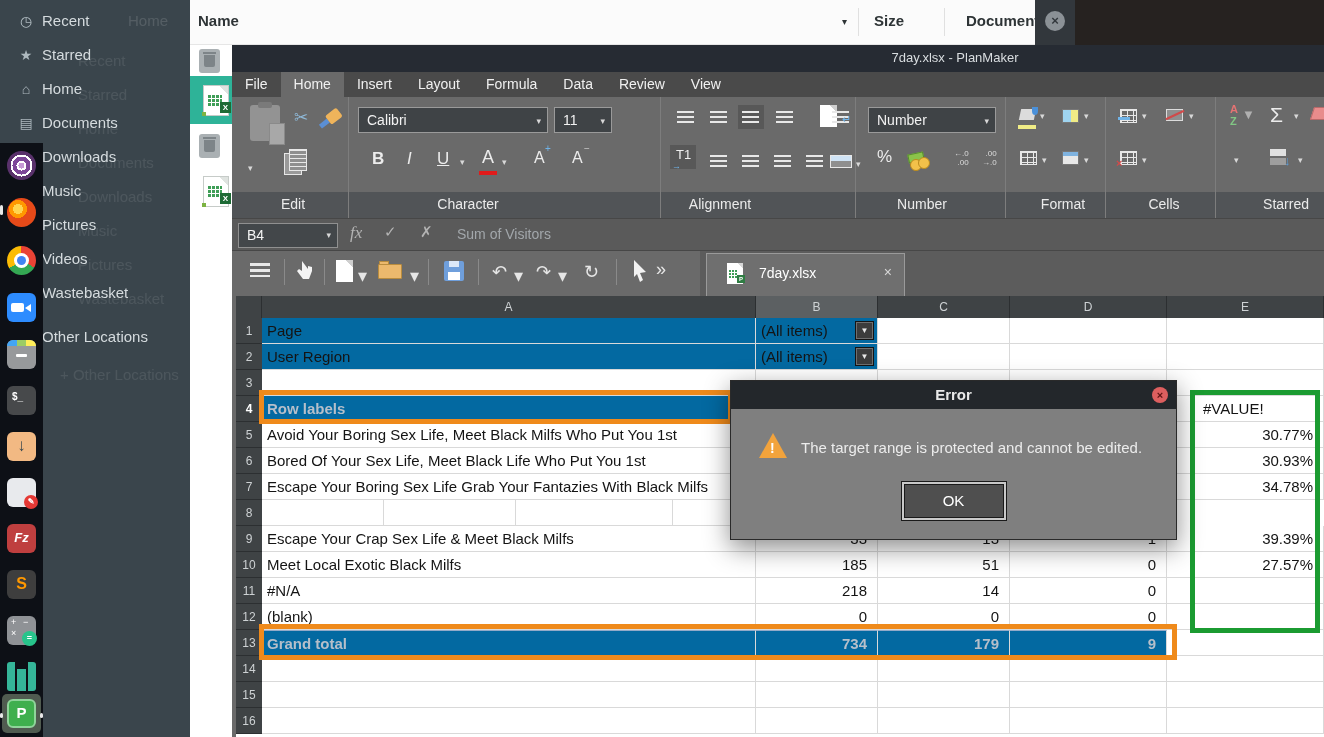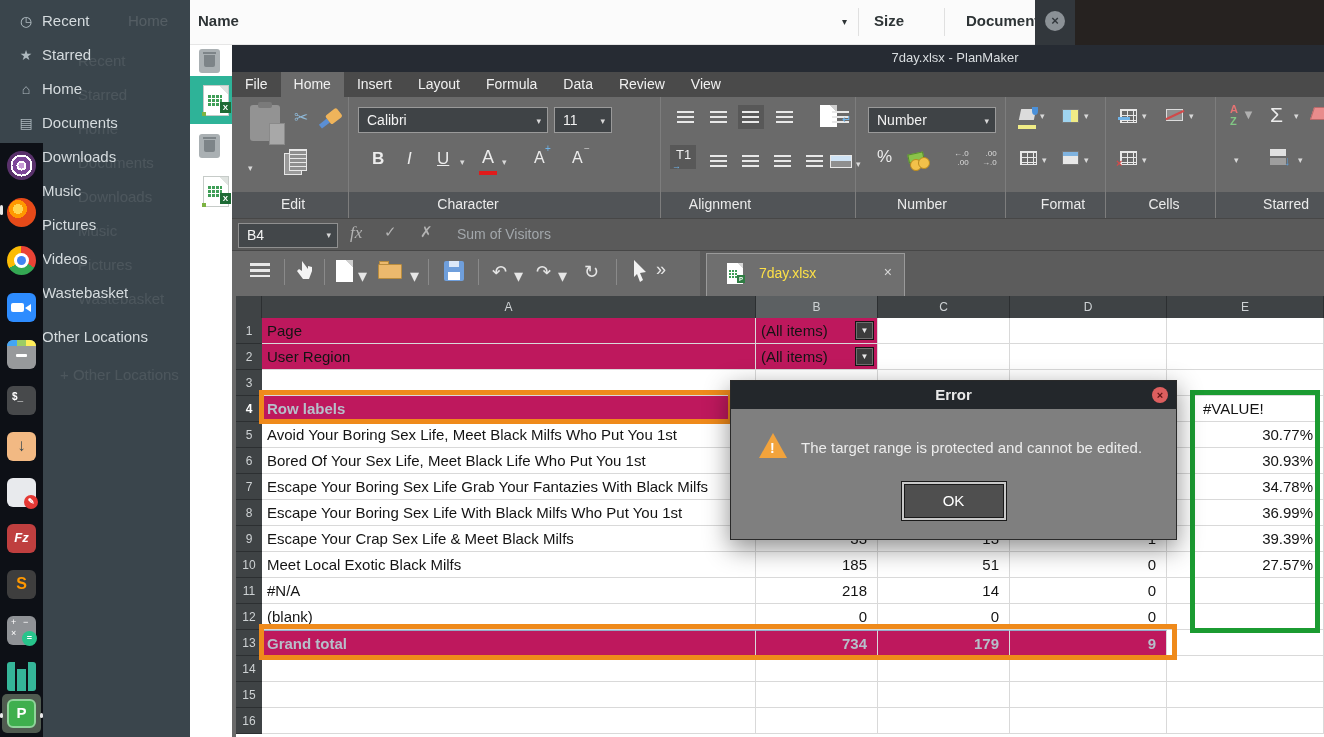--- a/index.html
+++ b/index.html
@@ -108,21 +108,21 @@
   .newdoc { position:absolute; width:17px; height:22px; background:#ffffff;
             background-image:linear-gradient(225deg,#cfcfcf 0 5px,#ffffff 5px); }
   .folder { position:absolute; width:24px; height:15px; background:#ecb96d; border:1px solid #b98c3e; border-radius:1px; }
   .folder i { position:absolute; left:0; top:-4px; width:10px; height:4px; background:#ecb96d; border:1px solid #b98c3e; }
   .floppy { position:absolute; width:20px; height:20px; background:#6f9fdc; border-radius:2px; }
   .floppy i { position:absolute; left:5px; top:0; width:10px; height:6px; background:#dce8f8; }
   .floppy b { position:absolute; left:4px; bottom:1px; width:12px; height:8px; background:#ffffff; }
   .tabstrip { position:absolute; left:468px; top:0; width:624px; height:45px; background:#5c5c5c; }
   .sheettab { position:absolute; left:6px; top:2px; width:199px; height:43px; background:#6f6f6f;
               border:1px solid #9a9a9a; border-bottom:none; }
-  .sheettab .lbl { position:absolute; left:52px; top:11px; color:#fde047; font-size:14px; }
+  .sheettab .lbl { position:absolute; left:52px; top:11px; color:#ffffff; font-size:14px; }
   .sheettab .x { position:absolute; right:12px; top:10px; color:#d8d8d8; font-size:14px; }
   .minipage { position:absolute; left:20px; top:9px; width:16px; height:21px; background:#fff;
               background-image:linear-gradient(225deg,#d8d8d8 0 4px,#fff 4px); }
   .minipage i { position:absolute; left:1px; top:6px; width:9px; height:9px; background:#3f9e57;
                 background-image:linear-gradient(#fff 1px,transparent 1px),linear-gradient(90deg,#fff 1px,transparent 1px);
                 background-size:3px 3px; }
   .minipage b { position:absolute; right:-2px; bottom:1px; width:8px; height:8px; background:#2f7d43;
                 color:#fff; font-size:6px; line-height:8px; text-align:center; font-weight:bold; }
 
   
@@ -134,21 +134,21 @@
   .shdr .hl { background:#5c6062; }
   .srow { display:flex; height:26px; }
   .rows { position:absolute; left:0; top:22px; }
   .rn { width:26px; height:26px; background:#3f4345; color:#ced2d4; font-size:12px; text-align:center;
         line-height:26px; border-bottom:1px solid #2c2f31; }
   .rn.sel { color:#ffffff; font-weight:bold; }
   .sc { height:26px; border-right:1px solid #d9d9d9; border-bottom:1px solid #d9d9d9; font-size:15px;
         line-height:25px; padding:0 5px; color:#141414; white-space:nowrap; overflow:hidden; position:relative; }
   .ca { width:494px; } .cb { width:122px; } .cc { width:132px; } .cd { width:157px; } .ce { width:157px; }
   .num { text-align:right; padding-right:10px; }
-  .fill { background:#be185d; }
+  .fill { background:#0369a1; }
   .ghostTxt { color:#b6bfca; font-weight:bold; }
   .val { text-align:left; padding-left:36px; }
   .topline { border-top:1px solid #93aac8; }
   .ddbtn { position:absolute; right:3px; top:3px; width:19px; height:19px; background:#3c3c3c;
            border:1px solid #141414; box-shadow:inset 0 0 0 1px #6f6f6f; color:#e8e8e8; font-size:8px;
            text-align:center; line-height:18px; }
 
   
   .obox { position:absolute; border:5px solid #ef8a1b; z-index:20; }
   .gbox { position:absolute; border:5px solid #1b9b31; z-index:20; }
@@ -535,21 +535,20 @@
         <div class="srow">
             <div class="rn">7</div>
             <div class="sc ca">Escape Your Boring Sex Life Grab Your Fantazies With Black Milfs</div>
             <div class="sc cb num"></div>
             <div class="sc cc num"></div>
             <div class="sc cd num"></div>
             <div class="sc ce num">34.78%</div>
           </div>
         <div class="srow">
             <div class="rn">8</div>
-            <div class="sc ca">Escape Your Boring Sex Life With Black Milfs Who Put You 1st</div>
             <div class="sc cb num"></div>
             <div class="sc cc num"></div>
             <div class="sc cd num"></div>
             <div class="sc ce num">36.99%</div>
           </div>
         <div class="srow">
             <div class="rn">9</div>
             <div class="sc ca">Escape Your Crap Sex Life &amp; Meet Black Milfs</div>
             <div class="sc cb num">33</div>
             <div class="sc cc num">13</div>

